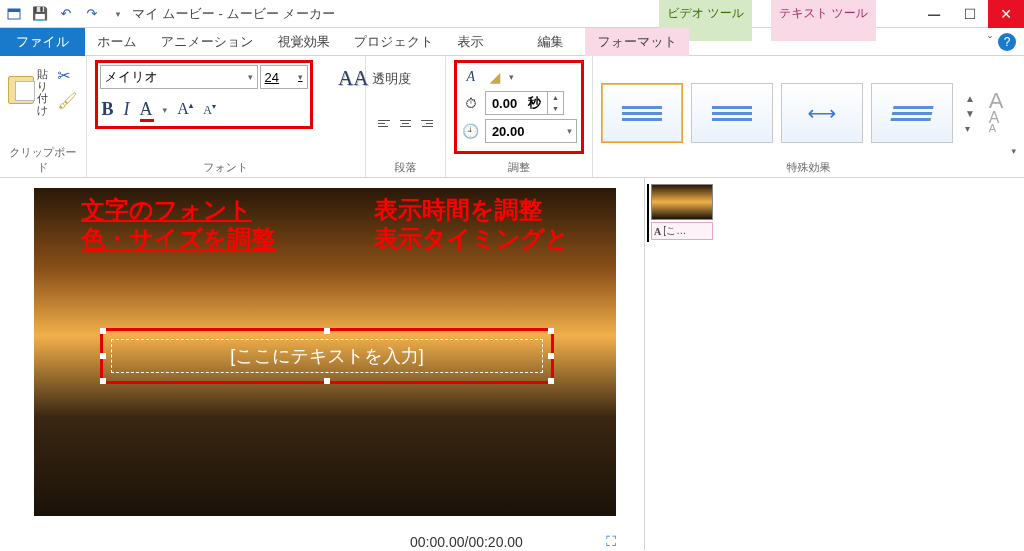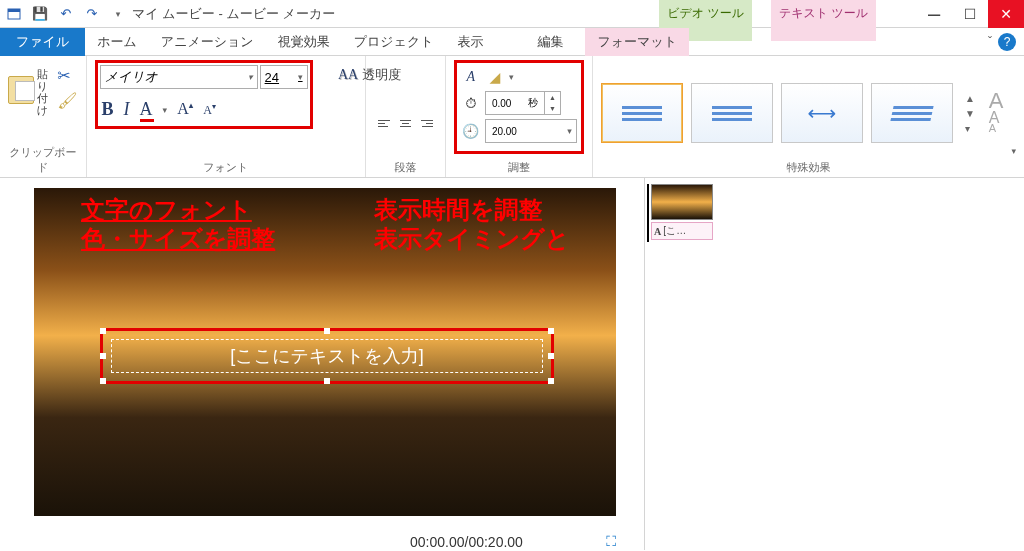--- a/index.html
+++ b/index.html
@@ -36,21 +36,21 @@
 .paste-icon::after { content: ''; position: absolute; top: 4px; left: 6px; width: 18px; height: 18px; background: #fff; border: 1px solid #bbb; }
 .cut-icon { color: #2a61b2; font-size: 16px; }
 .brush-icon { color: #c9a94a; font-size: 16px; }
 .paste-label { font-size: 11px; color: #444; line-height: 1.1; text-align: center; }
 
 
 .font-outline { border: 3px solid #e20000; padding: 2px; }
 .font-row1 { display: flex; gap: 2px; margin-bottom: 6px; }
 .combo { border: 1px solid #adadad; height: 24px; display: flex; align-items: center; padding: 0 4px; font-size: 13px; background: #fff; }
 .combo .caret { margin-left: auto; color: #666; font-size: 9px; }
-.font-name { width: 158px; font-style: italic; }
+.font-name { width: 158px; }
 .font-size { width: 48px; text-decoration: underline; }
 .transparency { display: flex; align-items: center; gap: 4px; margin-left: 6px; color: #444; font-size: 13px; }
 .font-row2 { display: flex; gap: 10px; align-items: center; padding: 4px 2px; }
 .fbtn { color: #2a3f6a; cursor: pointer; font-family: "Times New Roman", serif; }
 .bold { font-weight: bold; font-size: 18px; }
 .italic { font-style: italic; font-size: 18px; }
 .fcolor { font-size: 18px; position: relative; }
 .fcolor::after { content: ''; position: absolute; bottom: -2px; left: 0; width: 14px; height: 3px; background: #e20000; }
 .fgrow { font-size: 16px; }
 .fshrink { font-size: 12px; }
@@ -61,21 +61,21 @@
 .align-btn span { height: 1px; background: #555; display: block; }
 .align-l span:nth-child(1){width:100%} .align-l span:nth-child(2){width:60%} .align-l span:nth-child(3){width:90%}
 .align-c span{margin:0 auto} .align-c span:nth-child(1){width:100%} .align-c span:nth-child(2){width:60%} .align-c span:nth-child(3){width:90%}
 .align-r span{margin-left:auto} .align-r span:nth-child(1){width:100%} .align-r span:nth-child(2){width:60%} .align-r span:nth-child(3){width:90%}
 
 
 .timing-outline { border: 3px solid #e20000; padding: 4px; }
 .timing-row { display: flex; align-items: center; gap: 4px; margin-bottom: 4px; }
 .icon-box { width: 20px; height: 20px; display: flex; align-items: center; justify-content: center; font-size: 14px; }
 .num-field { display: flex; align-items: center; border: 1px solid #adadad; height: 24px; background: #fff; }
-.num-field span.val { padding: 0 6px; font-size: 10px; min-width: 42px; }
+.num-field span.val { padding: 0 6px; font-size: 13px; min-width: 42px; font-weight: bold; }
 .spin { display: flex; flex-direction: column; border-left: 1px solid #adadad; }
 .spin b { font-size: 7px; line-height: 1; padding: 2px 4px; color: #555; cursor: pointer; font-weight: normal; }
 
 
 .fx-body { gap: 8px; align-items: center; padding-top: 10px; }
 .fx-item { width: 82px; height: 60px; border: 1px solid #c8c8c8; background: linear-gradient(#fff,#eaf2fb); display: flex; align-items: center; justify-content: center; position: relative; cursor: pointer; }
 .fx-item.sel { border-color: #f0a030; box-shadow: inset 0 0 0 1px #f0c060; }
 .fx-lines span { display: block; width: 40px; height: 3px; background: #5a8fd6; margin: 3px 0; }
 .fx-arrows { color: #3a7ad0; font-size: 20px; }
 .fx-nav { display: flex; flex-direction: column; color: #666; font-size: 10px; gap: 4px; padding-left: 4px; }
@@ -181,21 +181,21 @@
           <span class="fbtn bold">B</span>
           <span class="fbtn italic">I</span>
           <span class="fbtn fcolor">A</span>
           <span style="color:#666;font-size:9px">▾</span>
           <span class="fbtn fgrow">A<sup style="font-size:9px">▴</sup></span>
           <span class="fbtn fshrink">A<sup style="font-size:8px">▾</sup></span>
         </div>
       </div>
     </div>
     <div class="transparency" style="position:absolute;top:10px;left:332px">
-      <span style="font-family:serif;font-size:14px;color:#2a3f6a;text-shadow:1px 1px #bbb">AA</span>
+      <span style="font-family:serif;font-size:21px;color:#2a3f6a;text-shadow:1px 1px #bbb">AA</span>
       <span>透明度</span>
     </div>
     <div class="group-label">フォント</div>
   </div>
 
   <div class="group" style="width:80px">
     <div class="group-body para-body">
       <div class="align-btn align-l">
           <span></span>
           <span></span>

